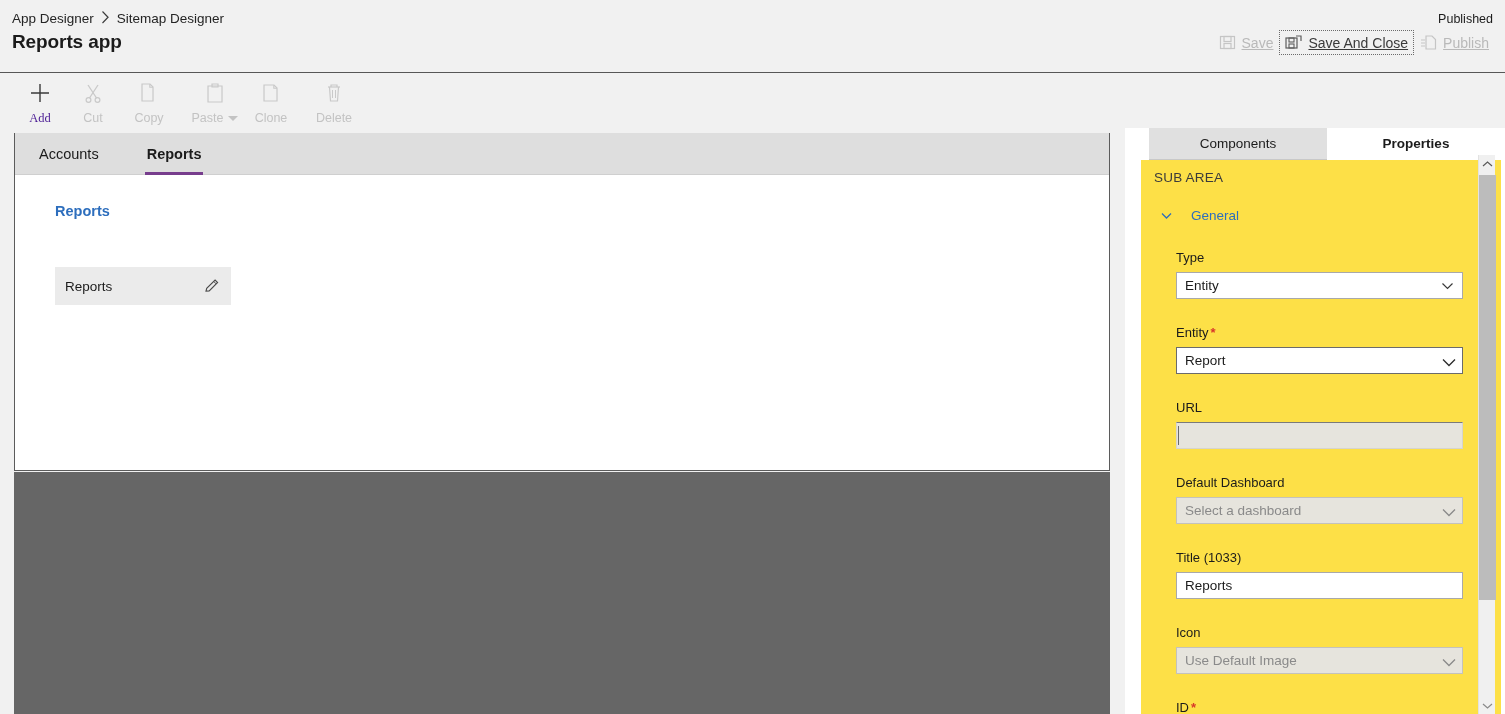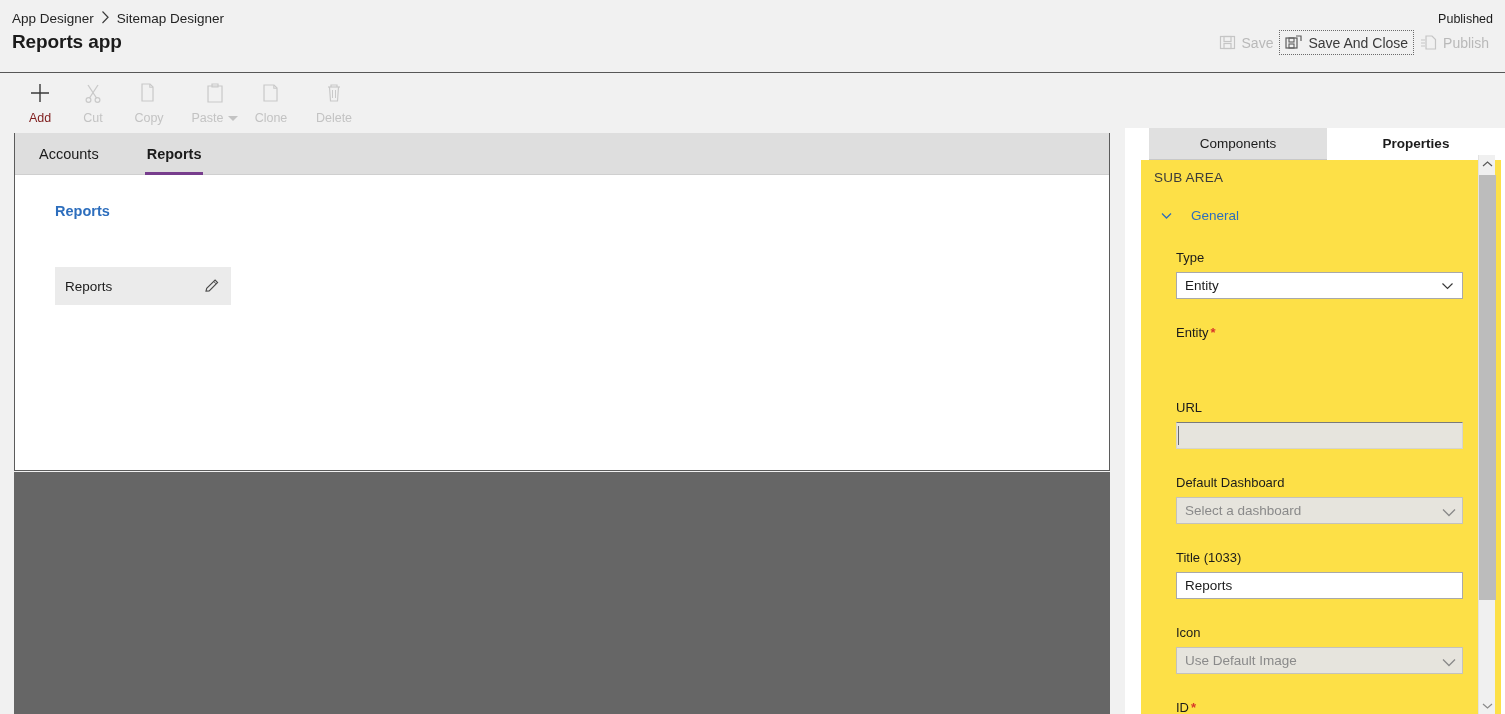--- a/index.html
+++ b/index.html
@@ -38,40 +38,40 @@
     position: absolute; right: 12px; top: 12px;
     font-size: 12.5px; color: #1b1b1b;
   }
   .hdr-actions {
     position: absolute; right: 10px; top: 30px;
     display: flex; align-items: center; gap: 0px;
   }
   .hdr-btn {
     display: flex; align-items: center; gap: 6px;
     padding: 4px 6px; font-size: 14px; color: #b9b9b9;
-    cursor: default; white-space: nowrap;
+    cursor: default; white-space: nowrap; text-decoration: underline;
   }
   .hdr-btn.focused {
     outline: 1px dotted #6b6b6b; outline-offset: -1px;
     color: #3a3a3a;
   }
   .hdr-btn .ico { width: 17px; height: 17px; display: block; }
   .hdr-btn svg { display: block; }
 
   
   .cmdbar {
     position: absolute; left: 0; top: 74px; width: 1505px; height: 58px;
     background: #f1f1f1;
   }
   .cmd {
     position: absolute; top: 6px; width: 58px;
     display: flex; flex-direction: column; align-items: center; gap: 5px;
     font-size: 12.5px; color: #c3c3c3; cursor: default;
   }
-  .cmd.enabled { color: #7f1d1d; }
+  .cmd.enabled { color: #4c1d95; font-family: Liberation Serif, serif; }
   .cmd .glyph { height: 26px; display: flex; align-items: center; justify-content: center; }
   .cmd .label { display: flex; align-items: center; gap: 5px; }
   .cmd .caret {
     width: 0; height: 0;
     border-left: 5px solid currentColor; border-right: 5px solid currentColor;
     border-top: 5px solid currentColor; border-bottom: 0;
     color: #c3c3c3;
     display: inline-block;
     border-left-color: transparent; border-right-color: transparent;
   }
@@ -396,20 +396,28 @@
               <path d="M2.5 5 L7.5 10 L12.5 5" stroke="#3a3a3a" stroke-width="1.2" fill="none"></path>
             </svg>
           </span>
         </div>
       </div>
 
       <div class="field" style="top:165px;">
         <span class="lbl">
           <span>Entity</span><span class="req">*</span>
         </span>
+        <div class="ctl strong-border">
+          <span>Report</span>
+          <span class="dd">
+            <svg width="18" height="18" viewBox="0 0 18 18" xmlns="http://www.w3.org/2000/svg">
+              <path d="M3 6 L9 12 L15 6" stroke="#2a2a2a" stroke-width="1.3" fill="none"></path>
+            </svg>
+          </span>
+        </div>
       </div>
 
       <div class="field" style="top:240px;">
         <span class="lbl">URL</span>
         <div class="ctl disabled">
           <span class="caretbar"></span>
           <span></span>
         </div>
       </div>
 

